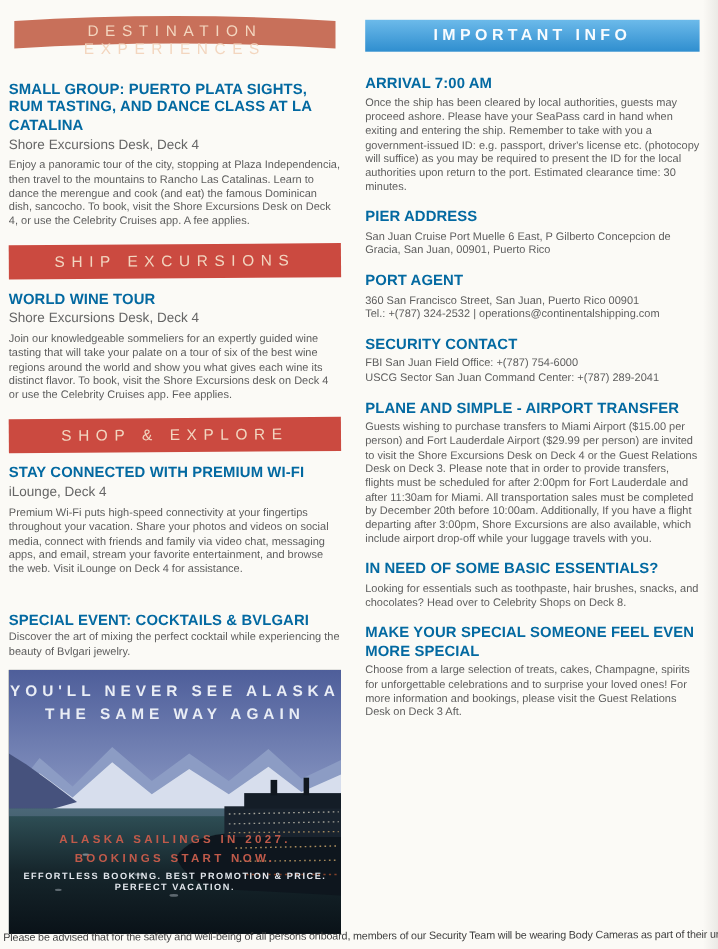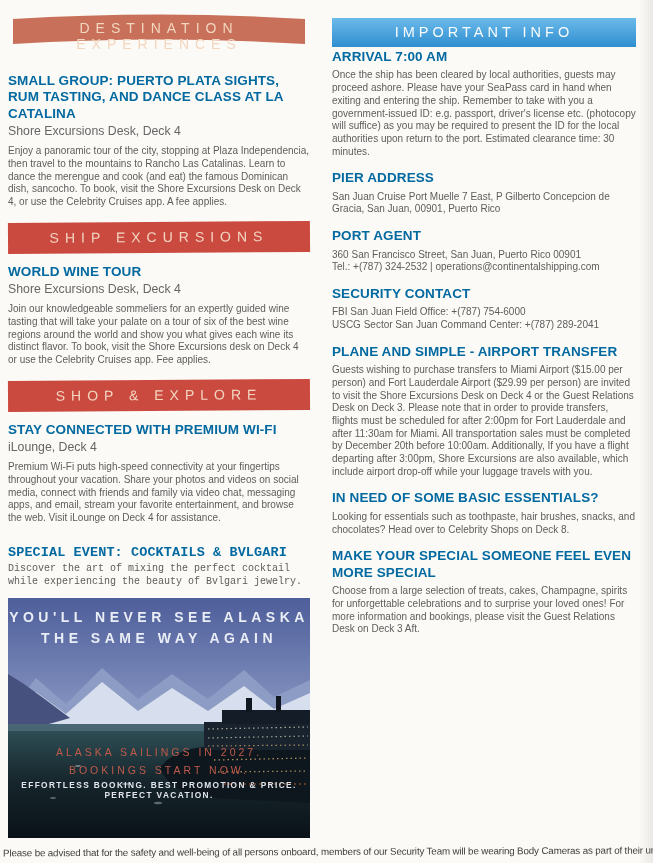--- a/index.html
+++ b/index.html
@@ -28,51 +28,52 @@
   }
   .banner-red {
     background:#cb4a40; color:#f2d6c0; text-align:center;
     font-size:14px; letter-spacing:6px; padding:7px 0 8px;
     margin:13px 0 11px; transform:rotate(-0.4deg);
   }
   .banner-blue {
     background:linear-gradient(180deg,#6cbaea 0%, #2f8ecf 100%);
     color:#f8fcff; text-align:center;
     font-size:14.5px; letter-spacing:4px; padding:6px 0 7px;
-    margin:10px 0 2px;
+    margin:10px 0 21px;
+    font-weight:bold;
   }
 
   
   .sec-title {
     font-weight:700; color:#0369a1; font-size:13.5px; line-height:1.22;
     letter-spacing:0.1px; margin:0 0 2px;
   }
   .sec-loc { color:#666; font-size:12.3px; margin:0 0 7px; }
   .sec-body {
     color:#5d5d5d; font-size:10px; line-height:1.27;
     white-space:pre-line; margin:0;
   }
   .info-sec { margin-bottom:12px; }
   .info-sec .sec-title { margin-bottom:4px; }
-  .event { margin-top:20px;font-family:Liberation Mono, monospace; }
+  .event { margin-top:31px; }
 
   
   .ad {
     position:relative; width:302px; height:240px; margin-top:9px;
     background:#0c141b; overflow:hidden;
   }
   .ad svg.ad-art { position:absolute; inset:0; width:100%; height:100%; display:block; }
   .ad-headline {
     position:absolute; top:9px; left:0; width:100%; text-align:center;
     color:#e9edf5; font-size:14px; font-weight:700; letter-spacing:4.5px;
     line-height:1.5; white-space:pre-line;
   }
   .ad-promo {
     position:absolute; bottom:58px; left:0; width:100%; text-align:center;
-    color:#c05a4a; font-size:10.5px; font-weight:400; letter-spacing:3px;
+    color:#c05a4a; font-size:10.5px; font-weight:700; letter-spacing:3px;
     line-height:1.7; white-space:pre-line;
   }
   .ad-tagline {
     position:absolute; bottom:38px; left:0; width:100%; text-align:center;
     color:#e2e6ec; font-size:8.3px; font-weight:700; letter-spacing:1.4px;
   }
 
   
   .footnote {
     position:absolute; left:3px; right:4px; bottom:6px;
@@ -178,21 +179,21 @@
     <div class="banner-blue">IMPORTANT INFO</div>
 
     <div class="info-sec">
       <p class="sec-title">ARRIVAL 7:00 AM</p>
       <p class="sec-body">Once the ship has been cleared by local authorities, guests may proceed ashore. Please have your SeaPass card in hand when exiting and entering the ship. Remember to take with you a government-issued ID: e.g. passport, driver's license etc. (photocopy will suffice) as you may be required to present the ID for the local authorities upon return to the port. Estimated clearance time: 30 minutes.</p>
     </div>
 
 
     <div class="info-sec">
       <p class="sec-title">PIER ADDRESS</p>
-      <p class="sec-body">San Juan Cruise Port Muelle 7 East, P Gilberto Concepcion de Gracia, San Juan, 00901, Puerto Rico</p>
+      <p class="sec-body">San Juan Cruise Port Muelle 6 East, P Gilberto Concepcion de Gracia, San Juan, 00901, Puerto Rico</p>
     </div>
 
     <div class="info-sec">
       <p class="sec-title">PORT AGENT</p>
       <p class="sec-body">360 San Francisco Street, San Juan, Puerto Rico 00901
 Tel.: +(787) 324-2532 | operations@continentalshipping.com</p>
     </div>
 
     <div class="info-sec">
       <p class="sec-title">SECURITY CONTACT</p>

